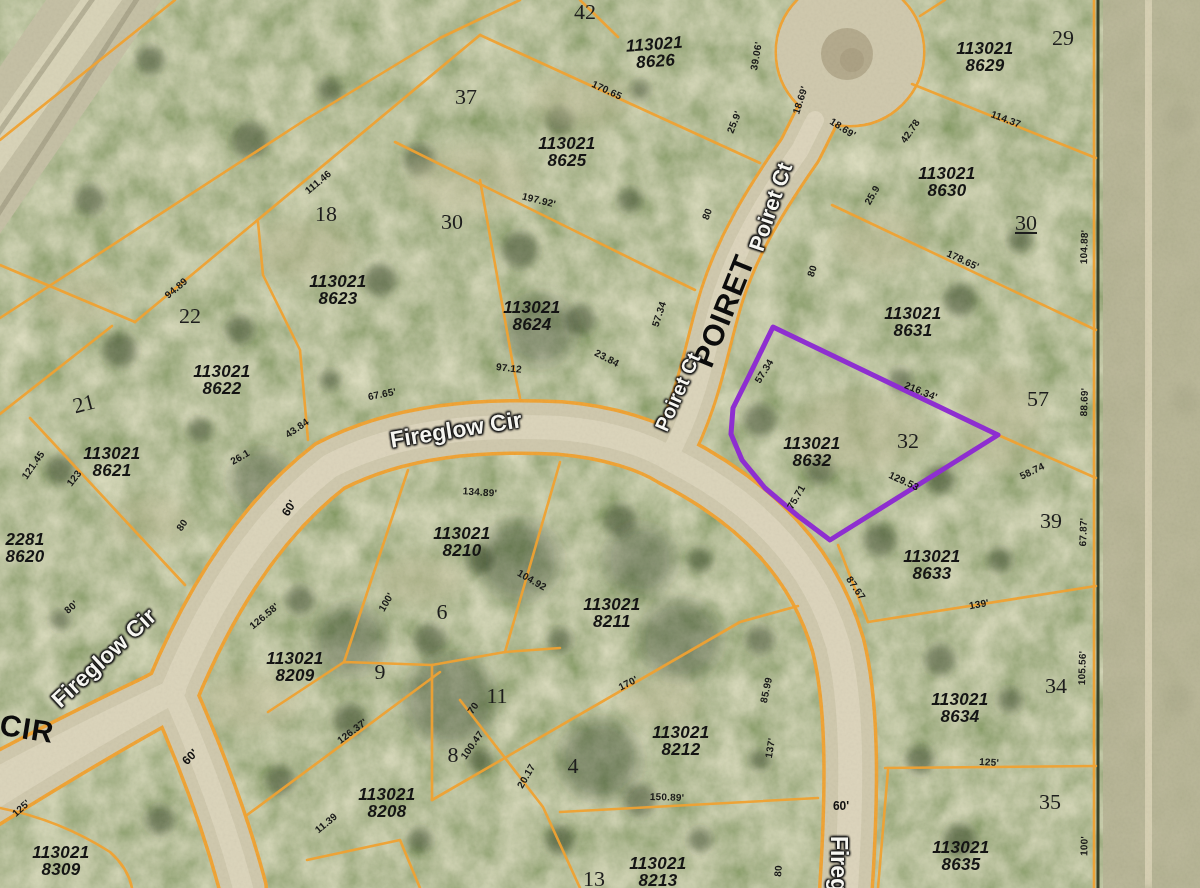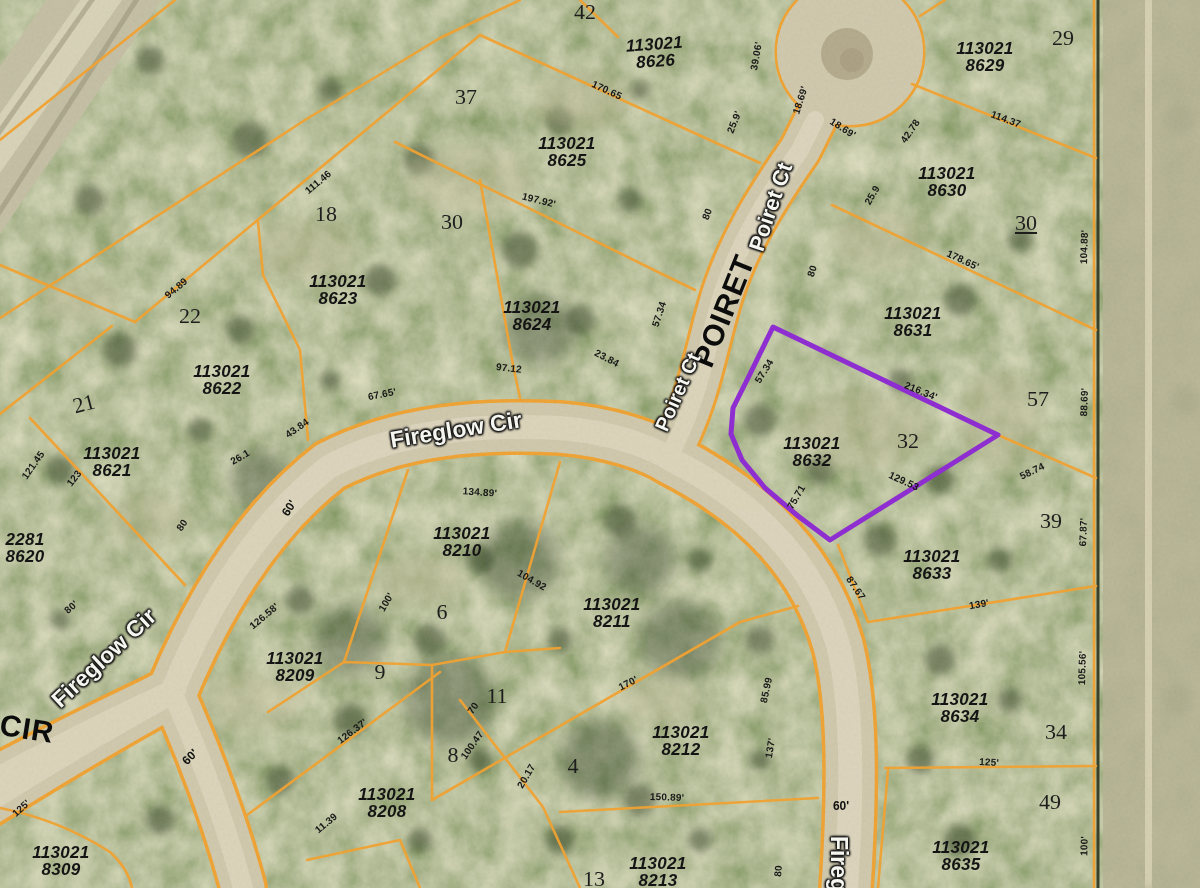--- a/index.html
+++ b/index.html
@@ -258,25 +258,25 @@
         <span class="lbl lot" style="left: 326px; top: 214px; transform: translate(-50%, -50%) rotate(0deg);">18</span>
         <span class="lbl lot" style="left: 452px; top: 222px; transform: translate(-50%, -50%) rotate(0deg);">30</span>
         <span class="lbl lot" style="left: 1026px; top: 223px; transform: translate(-50%, -50%) rotate(0deg); text-decoration: underline;">30</span>
         <span class="lbl lot" style="left: 190px; top: 316px; transform: translate(-50%, -50%) rotate(0deg);">22</span>
         <span class="lbl lot" style="left: 1038px; top: 399px; transform: translate(-50%, -50%) rotate(0deg);">57</span>
         <span class="lbl lot" style="left: 84px; top: 404px; transform: translate(-50%, -50%) rotate(-15deg);">21</span>
         <span class="lbl lot" style="left: 908px; top: 441px; transform: translate(-50%, -50%) rotate(0deg);">32</span>
         <span class="lbl lot" style="left: 1051px; top: 521px; transform: translate(-50%, -50%) rotate(0deg);">39</span>
         <span class="lbl lot" style="left: 442px; top: 612px; transform: translate(-50%, -50%) rotate(0deg);">6</span>
         <span class="lbl lot" style="left: 380px; top: 672px; transform: translate(-50%, -50%) rotate(0deg);">9</span>
-        <span class="lbl lot" style="left: 1056px; top: 686px; transform: translate(-50%, -50%) rotate(0deg); margin-top: 46px;">34</span>
+        <span class="lbl lot" style="left: 1056px; top: 686px; transform: translate(-50%, -50%) rotate(0deg);">34</span>
         <span class="lbl lot" style="left: 497px; top: 696px; transform: translate(-50%, -50%) rotate(0deg);">11</span>
         <span class="lbl lot" style="left: 453px; top: 755px; transform: translate(-50%, -50%) rotate(0deg);">8</span>
         <span class="lbl lot" style="left: 573px; top: 766px; transform: translate(-50%, -50%) rotate(0deg);">4</span>
-        <span class="lbl lot" style="left: 1050px; top: 802px; transform: translate(-50%, -50%) rotate(0deg);">49</span>
+        <span class="lbl lot" style="left: 1050px; top: 802px; transform: translate(-50%, -50%) rotate(0deg);">35</span>
         <span class="lbl lot" style="left: 594px; top: 879px; transform: translate(-50%, -50%) rotate(0deg);">13</span>
       </div>
     <div>
         <span class="lbl rw" style="left: 289px; top: 508px; transform: translate(-50%, -50%) rotate(-57deg);">60'</span>
         <span class="lbl rw" style="left: 190px; top: 757px; transform: translate(-50%, -50%) rotate(-45deg);">60'</span>
         <span class="lbl rw" style="left: 841px; top: 806px; transform: translate(-50%, -50%) rotate(0deg);">60'</span>
       </div>
     <div>
         <span class="lbl dim" style="left: 756px; top: 56px; transform: translate(-50%, -50%) rotate(-80deg);">39.06'</span>
         <span class="lbl dim" style="left: 800px; top: 100px; transform: translate(-50%, -50%) rotate(-72deg);">18.69'</span>

